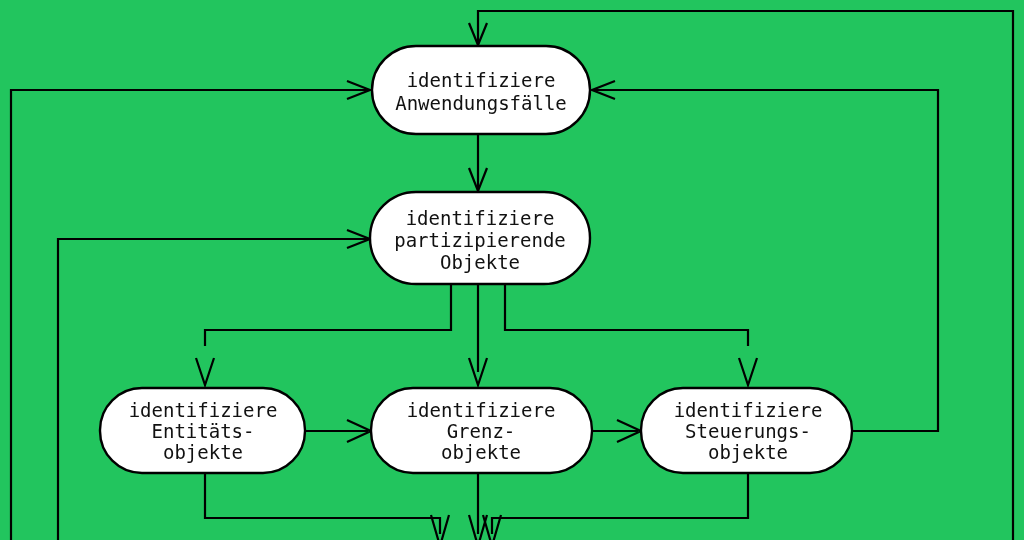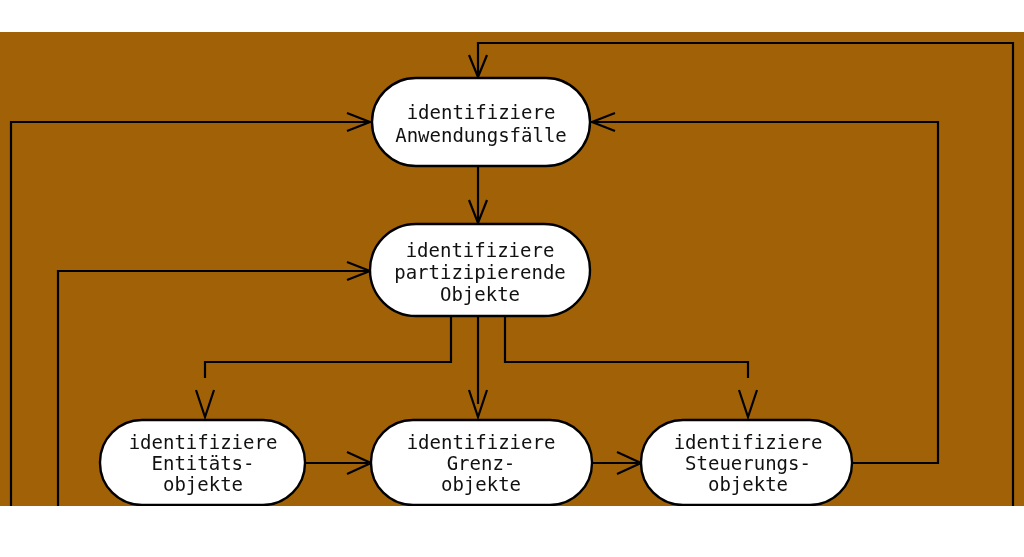--- a/index.html
+++ b/index.html
@@ -4,25 +4,24 @@
 <title>Objektorientierte Analyse – Flussdiagramm</title>
 <style>
   html, body {
     margin: 0;
     padding: 0;
     background: #ffffff;
   }
   #diagram-root {
     position: relative;
     width: 1024px;
-    height: 474px;
-    background: #a16207;
+    height: 540px;
+    background: #22c55e;
     overflow: hidden;
     font-family: "DejaVu Sans Mono", "Liberation Mono", monospace;
-    margin-top: 32px;
   }
   #flow-svg {
     position: absolute;
     top: 0;
     left: 0;
     width: 1024px;
     height: 557px;
     display: block;
   }
   .edge-line {

